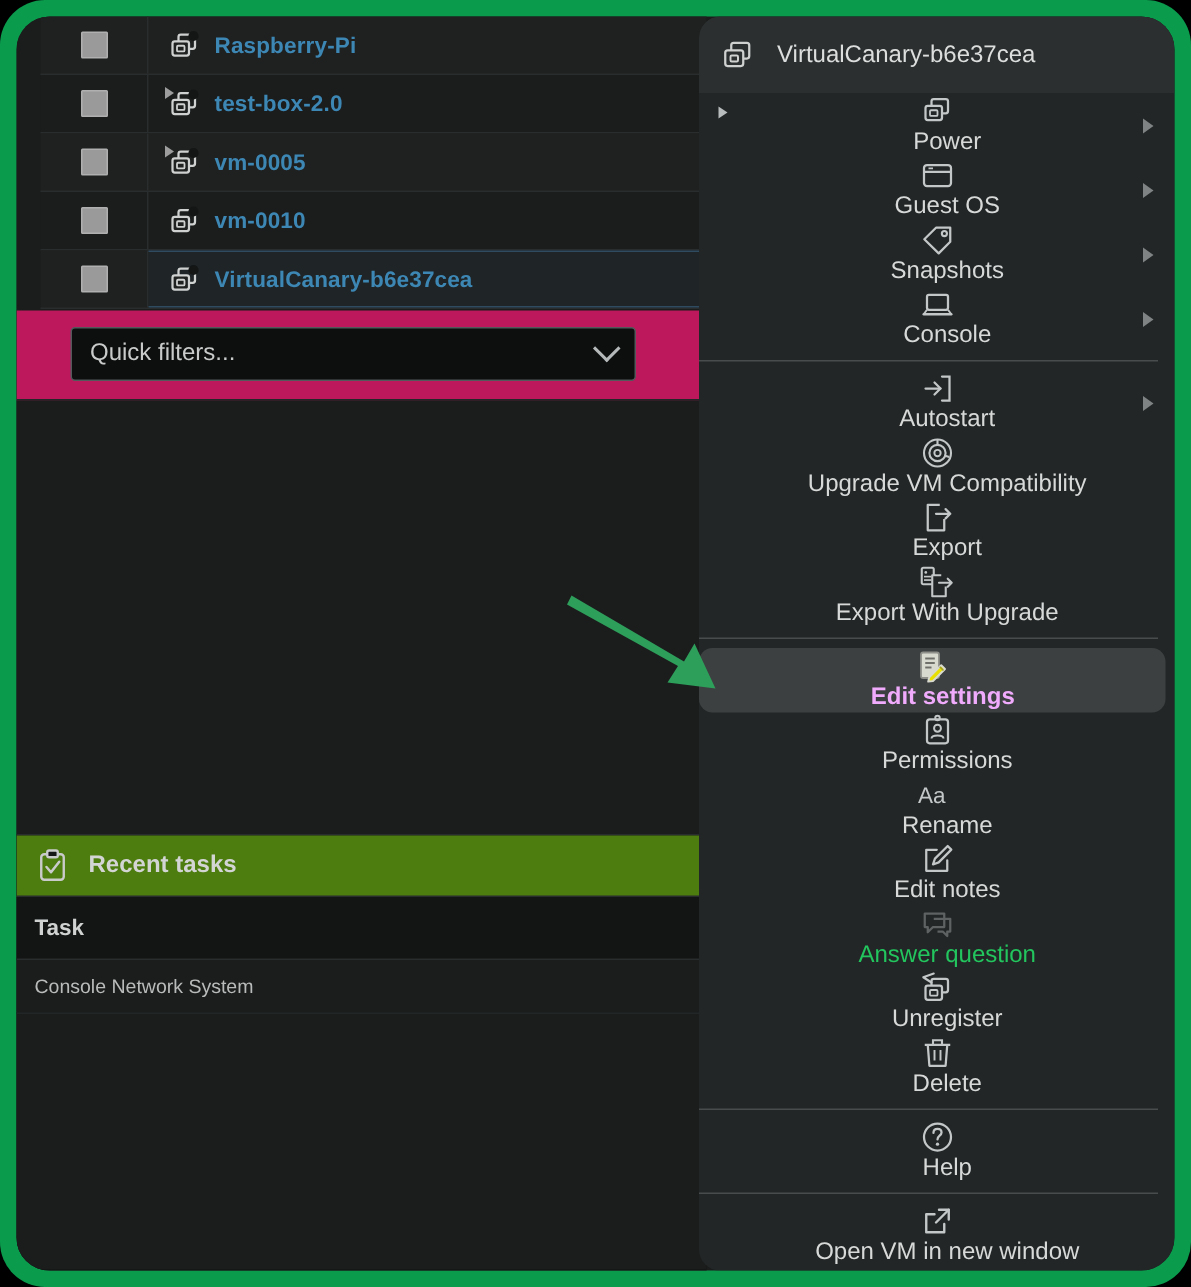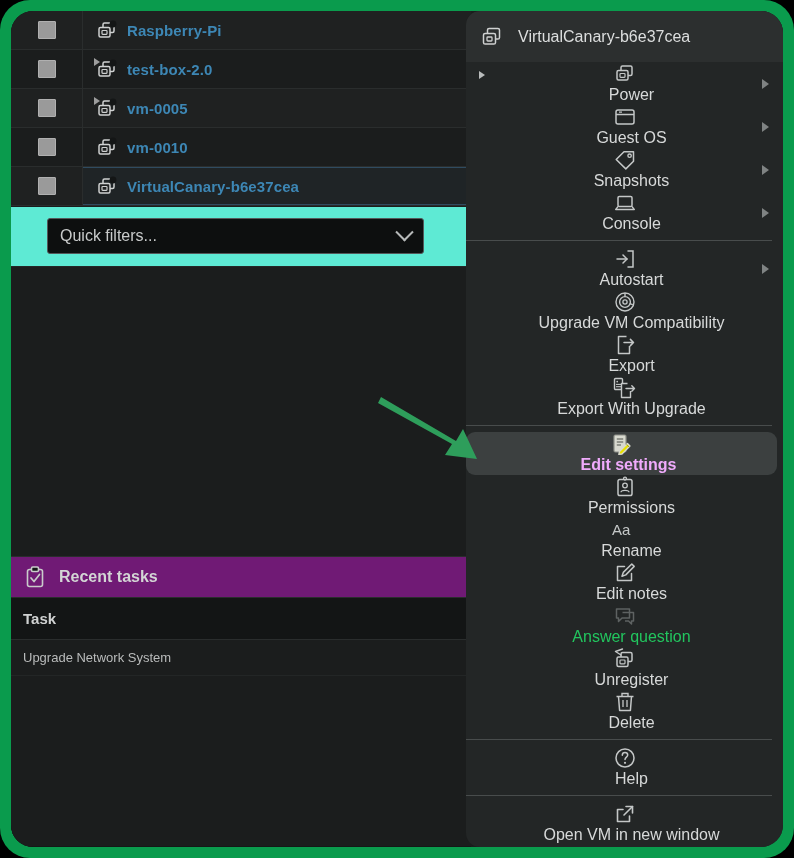--- a/index.html
+++ b/index.html
@@ -29,21 +29,21 @@
   }
 
   
   #left-pane {
     position: absolute;
     left: 0; top: 0;
     width: 460px; height: 836px;
     background: #1b1d1d;
   }
 
-  .vm-table { position: absolute; left: 0; top: 0; width: 460px; }
+  .vm-table { position: absolute; left: 0; top: 0; width: 460px; padding-left: 16px; }
   .vm-row {
     position: relative;
     display: flex;
     align-items: center;
     height: 39px;
     border-bottom: 1px solid #2a2d2d;
     background: #1f2121;
   }
   .vm-row.alt { background: #1b1d1d; }
   .vm-row.selected .namecell {
@@ -83,21 +83,21 @@
     font-weight: bold;
     letter-spacing: 0.1px;
     white-space: nowrap;
   }
 
   
   #quick-filters-wrap {
     position: absolute;
     left: 0; top: 196px;
     width: 460px; height: 60px;
-    background: #5eead4;
+    background: #be185d;
     border-bottom: 1px solid #242727;
   }
   #quick-filters {
     position: absolute;
     left: 36px; top: 11px;
     width: 377px; height: 36px;
     background: #0d0f0f;
     border: 1px solid #54585a;
     border-radius: 3px;
     display: flex; align-items: center;
@@ -125,21 +125,21 @@
   #recent-tasks {
     position: absolute;
     left: 0; top: 545px; width: 460px; height: 291px;
     background: #151717;
     border-top: 1px solid #2a2d2d;
   }
   #rt-header {
     height: 41px;
     display: flex; align-items: center;
     padding-left: 14px;
-    background: #701a75;
+    background: #4d7c0f;
     border-bottom: 1px solid #2a2d2d;
   }
   #rt-header .rt-title {
     color: #d3d5d5;
     font-size: 16px;
     font-weight: bold;
     margin-left: 14px;
   }
   #rt-colheader {
     height: 42px;
@@ -369,21 +369,21 @@
               <path d="M6 12 L9 15.5 L14.5 8.5" fill="none" stroke="#c9cbcb" stroke-width="1.7" stroke-linecap="round" stroke-linejoin="round"></path>
             </svg>
           </span>
           <span class="rt-title">Recent tasks</span>
         </div>
         <div id="rt-colheader">
           <span class="rt-col">Task</span>
         </div>
         <div id="rt-rows">
             <div class="rt-row">
-              <span class="rt-cell">Upgrade Network System</span>
+              <span class="rt-cell">Console Network System</span>
             </div>
           </div>
         <div id="rt-filler"></div>
       </div>
     </div>
 
     <div id="context-menu">
       <div id="menu-header">
         <span>
           <svg width="24" height="24" viewBox="0 0 24 24">

